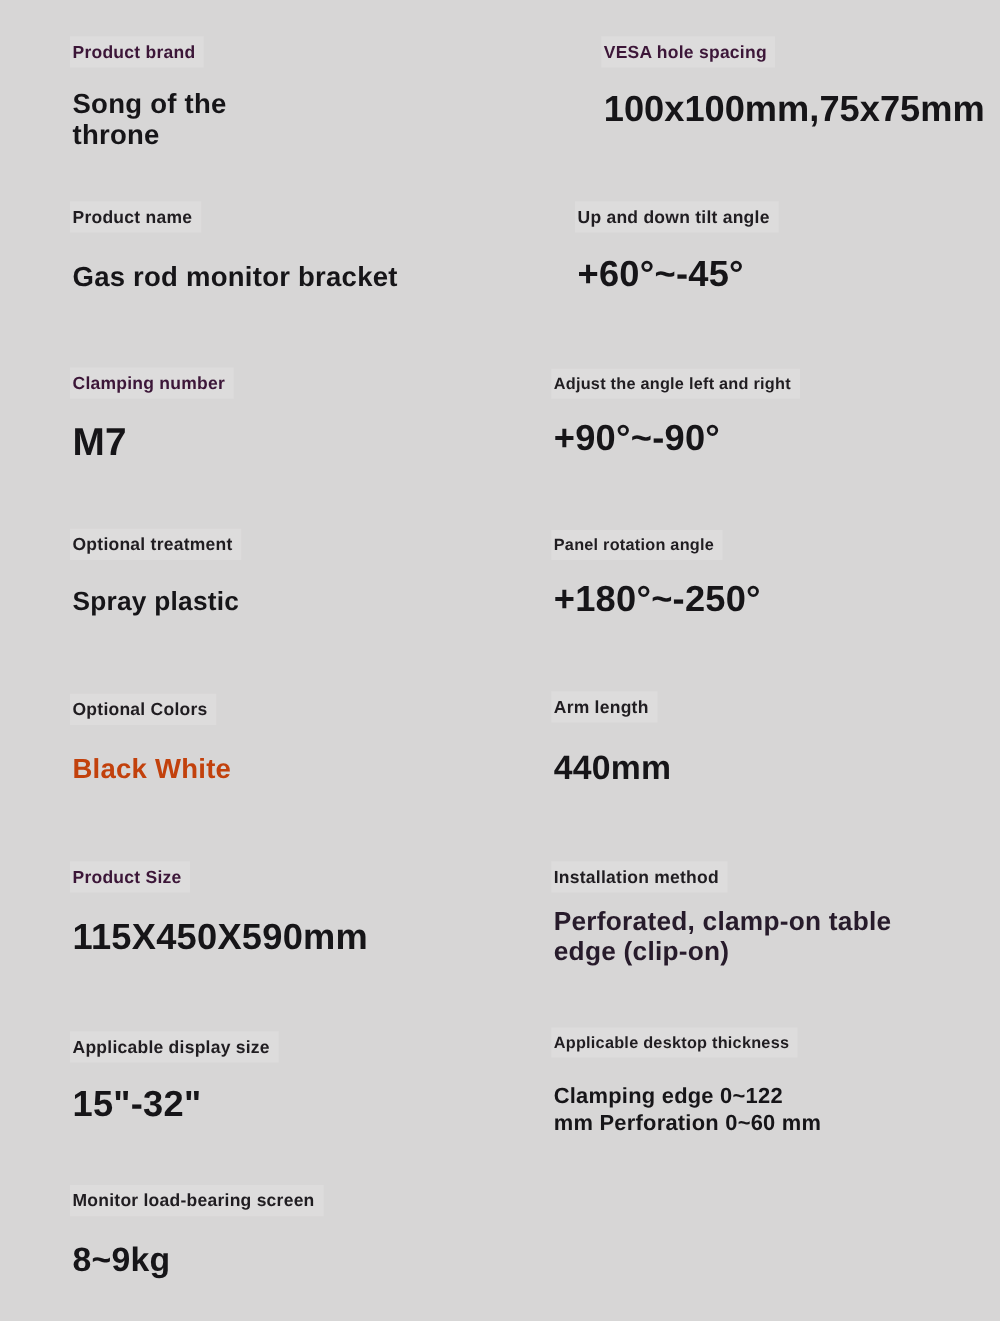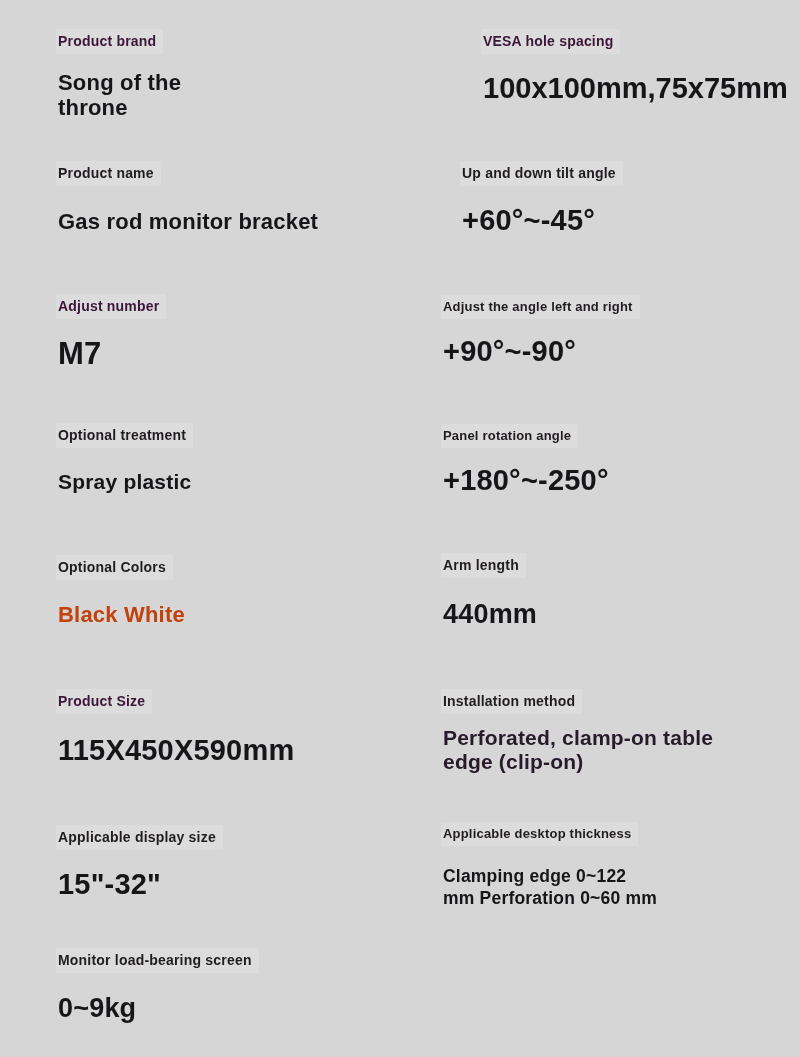--- a/index.html
+++ b/index.html
@@ -56,21 +56,21 @@
     <span class="spec-label label-black">Product name</span>
     <div class="spec-value v-md" style="margin-top:25px;">Gas rod monitor bracket</div>
   </div>
 
   <div class="spec" style="left:58px; top:31px; width:340px;">
     <span class="spec-label label-purple">Product brand</span>
     <div class="spec-value v-md" style="margin-top:18px; width:150px;">Song of the throne</div>
   </div>
 
   <div class="spec" style="left:58px; top:296px; width:340px;">
-    <span class="spec-label label-purple">Adjust number</span>
+    <span class="spec-label label-purple">Clamping number</span>
     <div class="spec-value v-xl" style="margin-top:19px; font-size:31px;">M7</div>
   </div>
 
   <div class="spec" style="left:58px; top:425px; width:340px;">
     <span class="spec-label label-black">Optional treatment</span>
     <div class="spec-value v-sm" style="margin-top:24px;">Spray plastic</div>
   </div>
 
   <div class="spec" style="left:58px; top:557px; width:340px;">
     <span class="spec-label label-black">Optional Colors</span>
@@ -82,21 +82,21 @@
     <div class="spec-value v-xl" style="margin-top:22px;">115X450X590mm</div>
   </div>
 
   <div class="spec" style="left:58px; top:827px; width:340px;">
     <span class="spec-label label-black">Applicable display size</span>
     <div class="spec-value v-xl" style="margin-top:20px;">15"-32"</div>
   </div>
 
   <div class="spec" style="left:58px; top:950px; width:340px;">
     <span class="spec-label label-black">Monitor load-bearing screen</span>
-    <div class="spec-value v-lg" style="margin-top:22px;">0~9kg</div>
+    <div class="spec-value v-lg" style="margin-top:22px;">8~9kg</div>
   </div>
 
   <div class="spec" style="left:443px; top:31px; width:350px;margin-left:40px;">
     <span class="spec-label label-purple">VESA hole spacing</span>
     <div class="spec-value v-xl" style="margin-top:20px; letter-spacing:0;">100x100mm,75x75mm</div>
   </div>
 
   <div class="spec" style="left:462px; top:163px; width:350px;">
     <span class="spec-label label-black">Up and down tilt angle</span>
     <div class="spec-value v-xl" style="margin-top:20px;">+60°~-45°</div>

